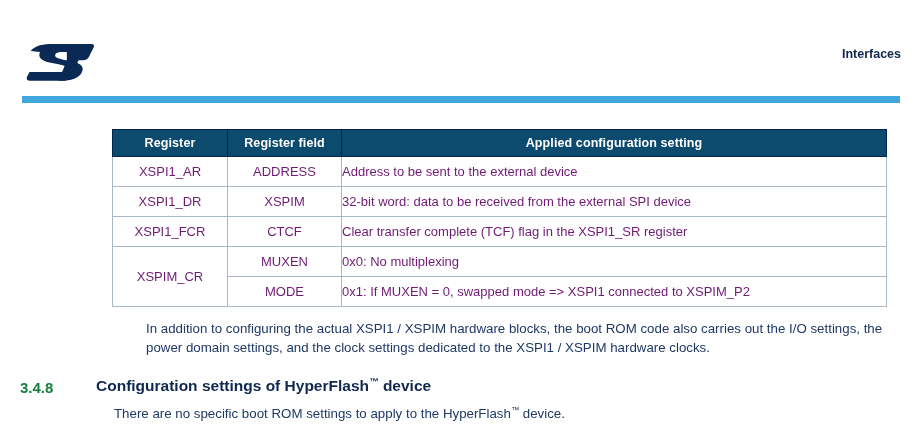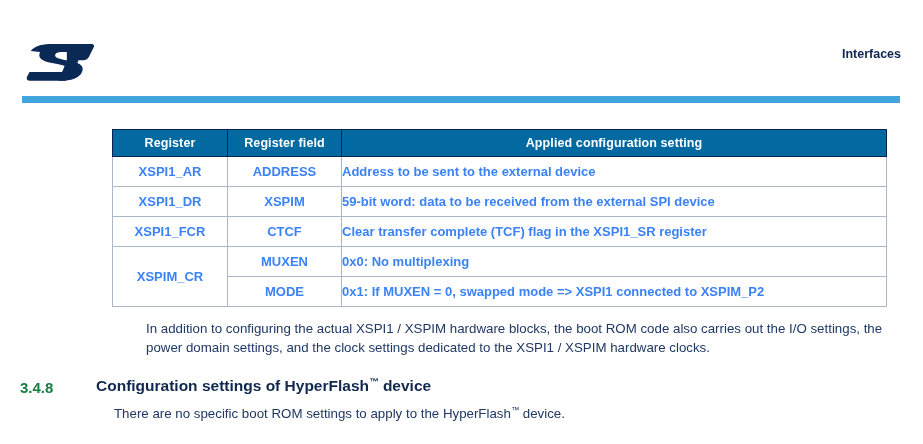--- a/index.html
+++ b/index.html
@@ -70,38 +70,37 @@
     table-layout: fixed;
     font-size: 13px;
   }
   .cfg-table th,
   .cfg-table td {
     border: 1px solid #aab7c8;
     padding: 0;
     vertical-align: middle;
   }
   .cfg-table thead th {
-    background: #0369a1;
+    background: #0c4a6e;
     color: #ffffff;
     font-size: 12.5px;
     font-weight: bold;
     height: 26px;
     text-align: center;
     border-color: #042252;
     letter-spacing: 0.1px;
   }
   .col-reg   { width: 115px; }
   .col-field { width: 114px; }
   .col-desc  { width: 545px; }
 
   .cfg-table tbody td {
     height: 29px;
-    color: #3b82f6;
+    color: #701a75;
     font-size: 13px;
-    font-weight: bold;
   }
   .cell-center {
     text-align: center;
   }
   .cell-desc {
     text-align: left;
     padding-left: 8px;
   }
   .cell-merged {
     text-align: center;
@@ -190,21 +189,21 @@
   </thead>
   <tbody>
     <tr>
       <td class="cell-center">XSPI1_AR</td>
       <td class="cell-center">ADDRESS</td>
       <td class="cell-desc">Address to be sent to the external device</td>
     </tr>
     <tr>
       <td class="cell-center">XSPI1_DR</td>
       <td class="cell-center">XSPIM</td>
-      <td class="cell-desc">59-bit word: data to be received from the external SPI device</td>
+      <td class="cell-desc">32-bit word: data to be received from the external SPI device</td>
     </tr>
     <tr>
       <td class="cell-center">XSPI1_FCR</td>
       <td class="cell-center">CTCF</td>
       <td class="cell-desc">Clear transfer complete (TCF) flag in the XSPI1_SR register</td>
     </tr>
     <tr>
       <td class="cell-merged" rowspan="2">XSPIM_CR</td>
       <td class="cell-center">MUXEN</td>
       <td class="cell-desc">0x0: No multiplexing</td>

